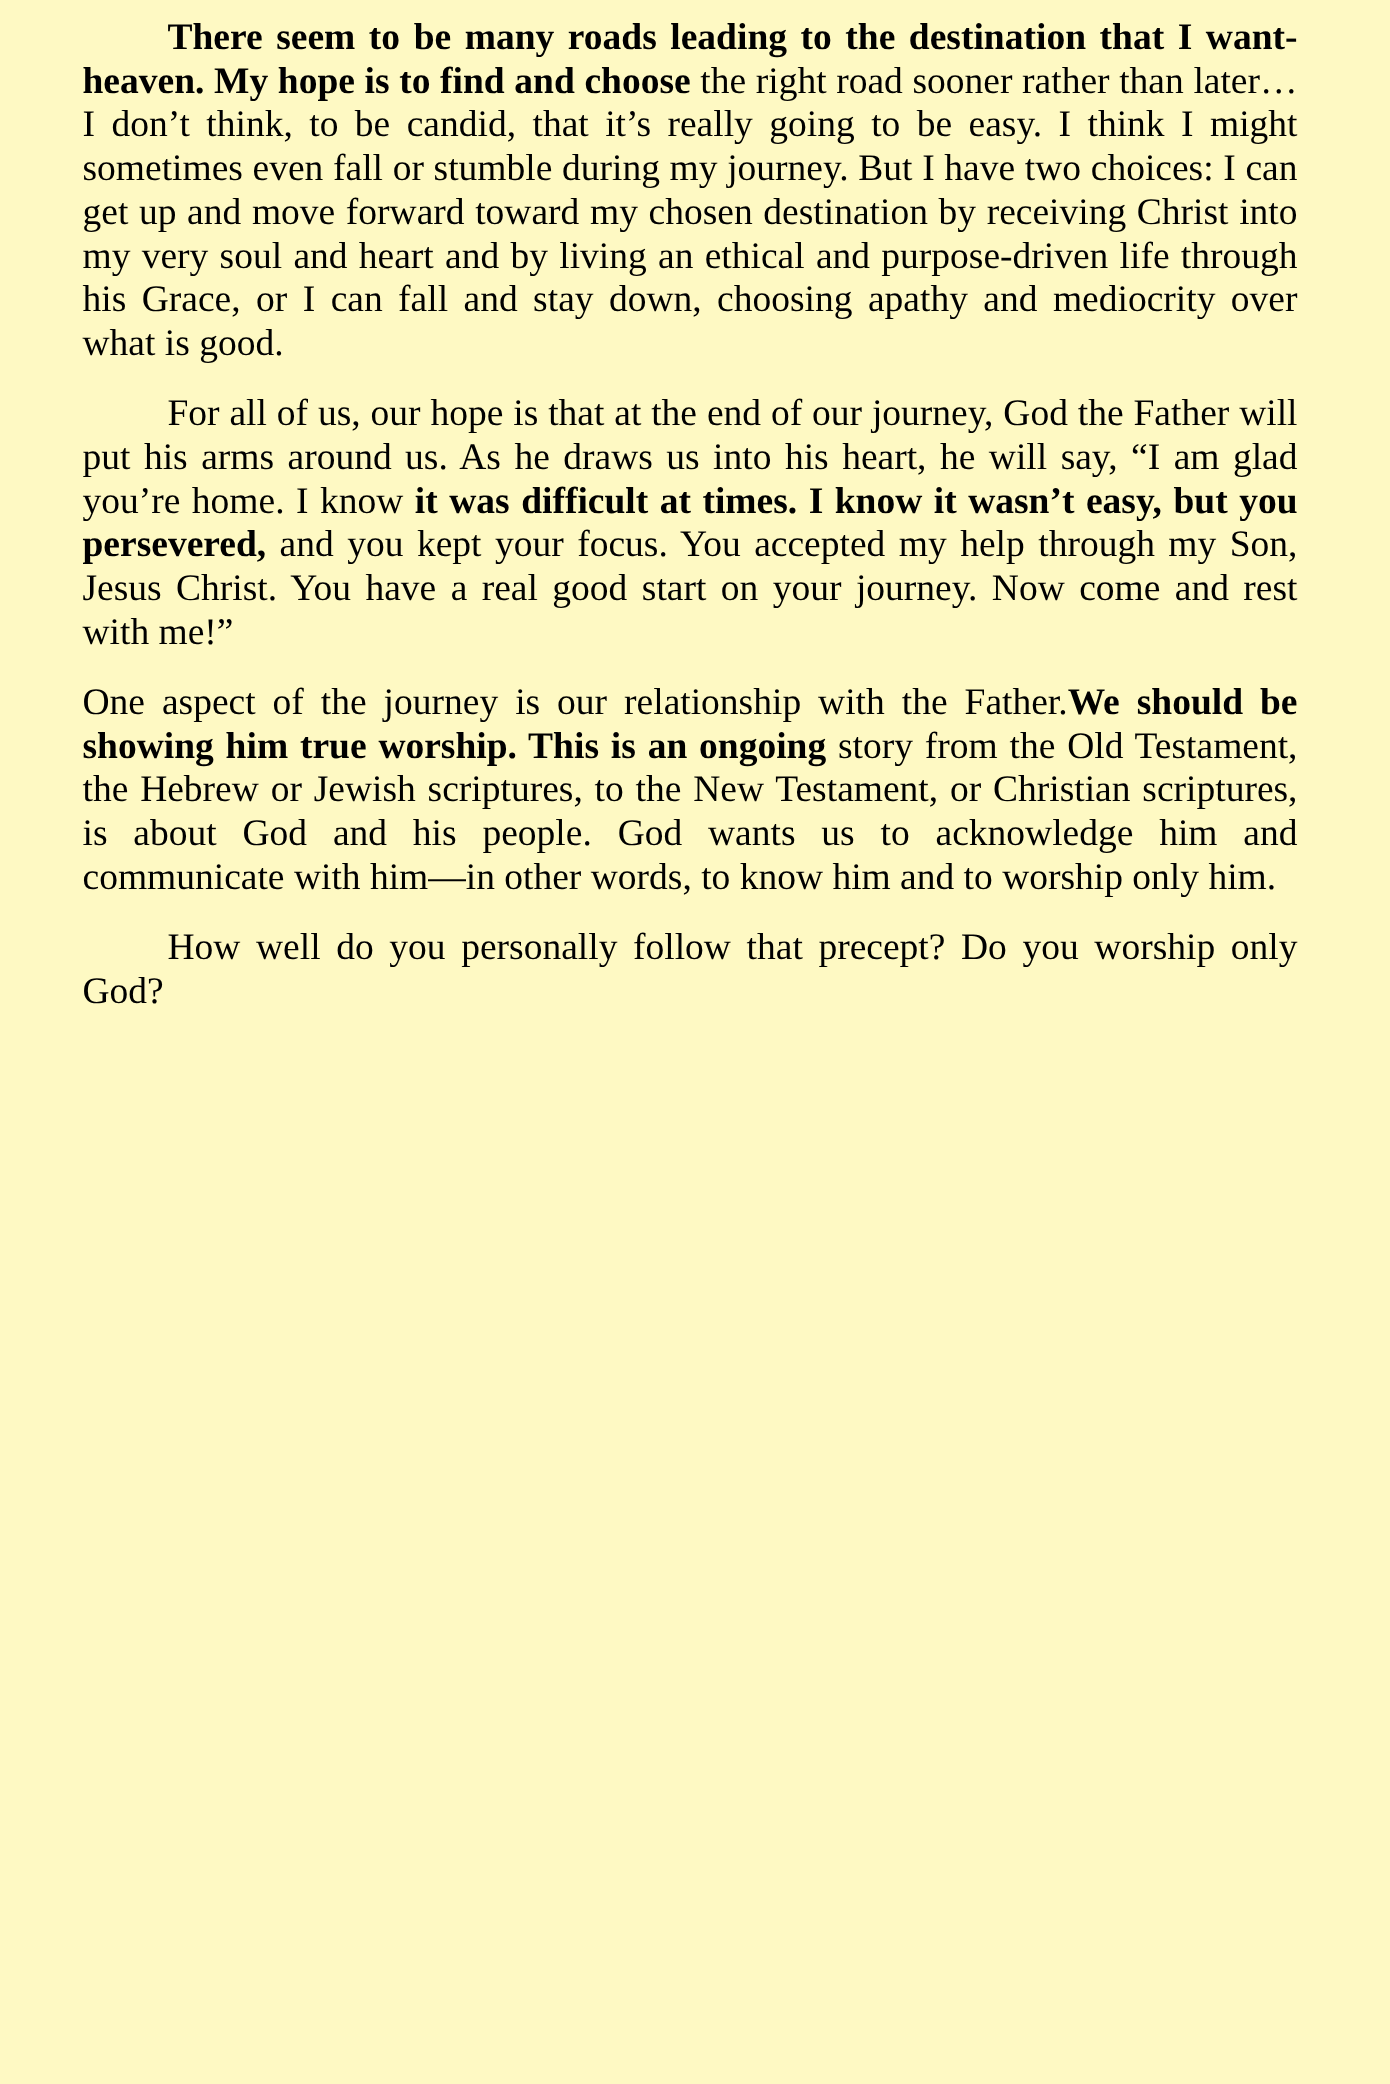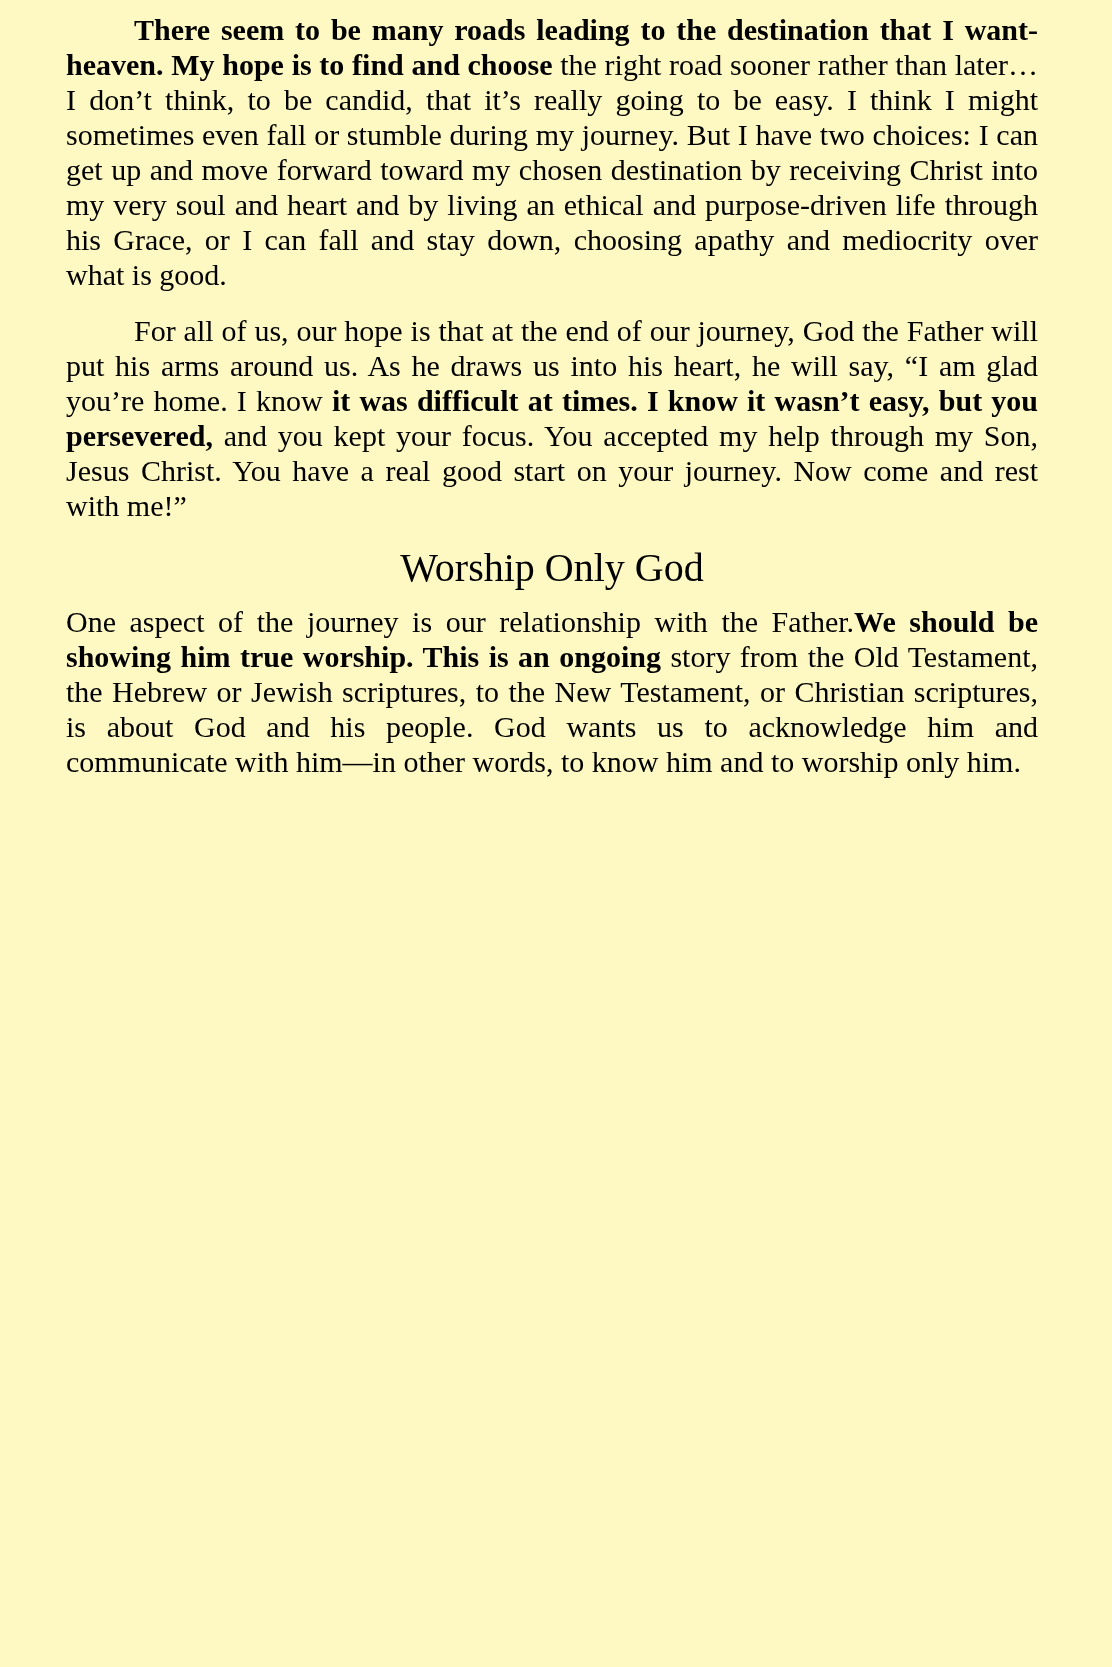--- a/index.html
+++ b/index.html
@@ -48,16 +48,16 @@
     letter-spacing: 0;
   }
 </style>
 </head>
 <body>
 
 <div class="page">
   <div class="content">
       <p class="body indent"><span class="bold">There seem to be many roads leading to the destination that I want-heaven. My hope is to find and choose </span><span class="regular">the right road sooner rather than later… I don’t think, to be candid, that it’s really going to be easy. I think I might sometimes even fall or stumble during my journey. But I have two choices: I can get up and move forward toward my chosen destination by receiving Christ into my very soul and heart and by living an ethical and purpose-driven life through his Grace, or I can fall and stay down, choosing apathy and mediocrity over what is good.</span></p>
       <p class="body indent"><span class="regular">For all of us, our hope is that at the end of our journey, God the Father will put his arms around us. As he draws us into his heart, he will say, “I am glad you’re home. I know </span><span class="bold">it was difficult at times. I know it wasn’t easy, but you persevered, </span><span class="regular">and you kept your focus. You accepted my help through my Son, Jesus Christ. You have a real good start on your journey. Now come and rest with me!”</span></p>
-      <h2 class="heading">Worship Only God</h2>
       <p class="body"><span class="regular">One aspect of the journey is our relationship with the Father.</span><span class="bold">We should be showing him true worship. This is an ongoing </span><span class="regular">story from the Old Testament, the Hebrew or Jewish scriptures, to the New Testament, or Christian scriptures, is about God and his people. God wants us to acknowledge him and communicate with him—in other words, to know him and to worship only him.</span></p>
+      <p class="body indent"><span class="regular">How well do you personally follow that precept? Do you worship only God?</span></p>
     </div>
 </div>
 
 </body></html>

